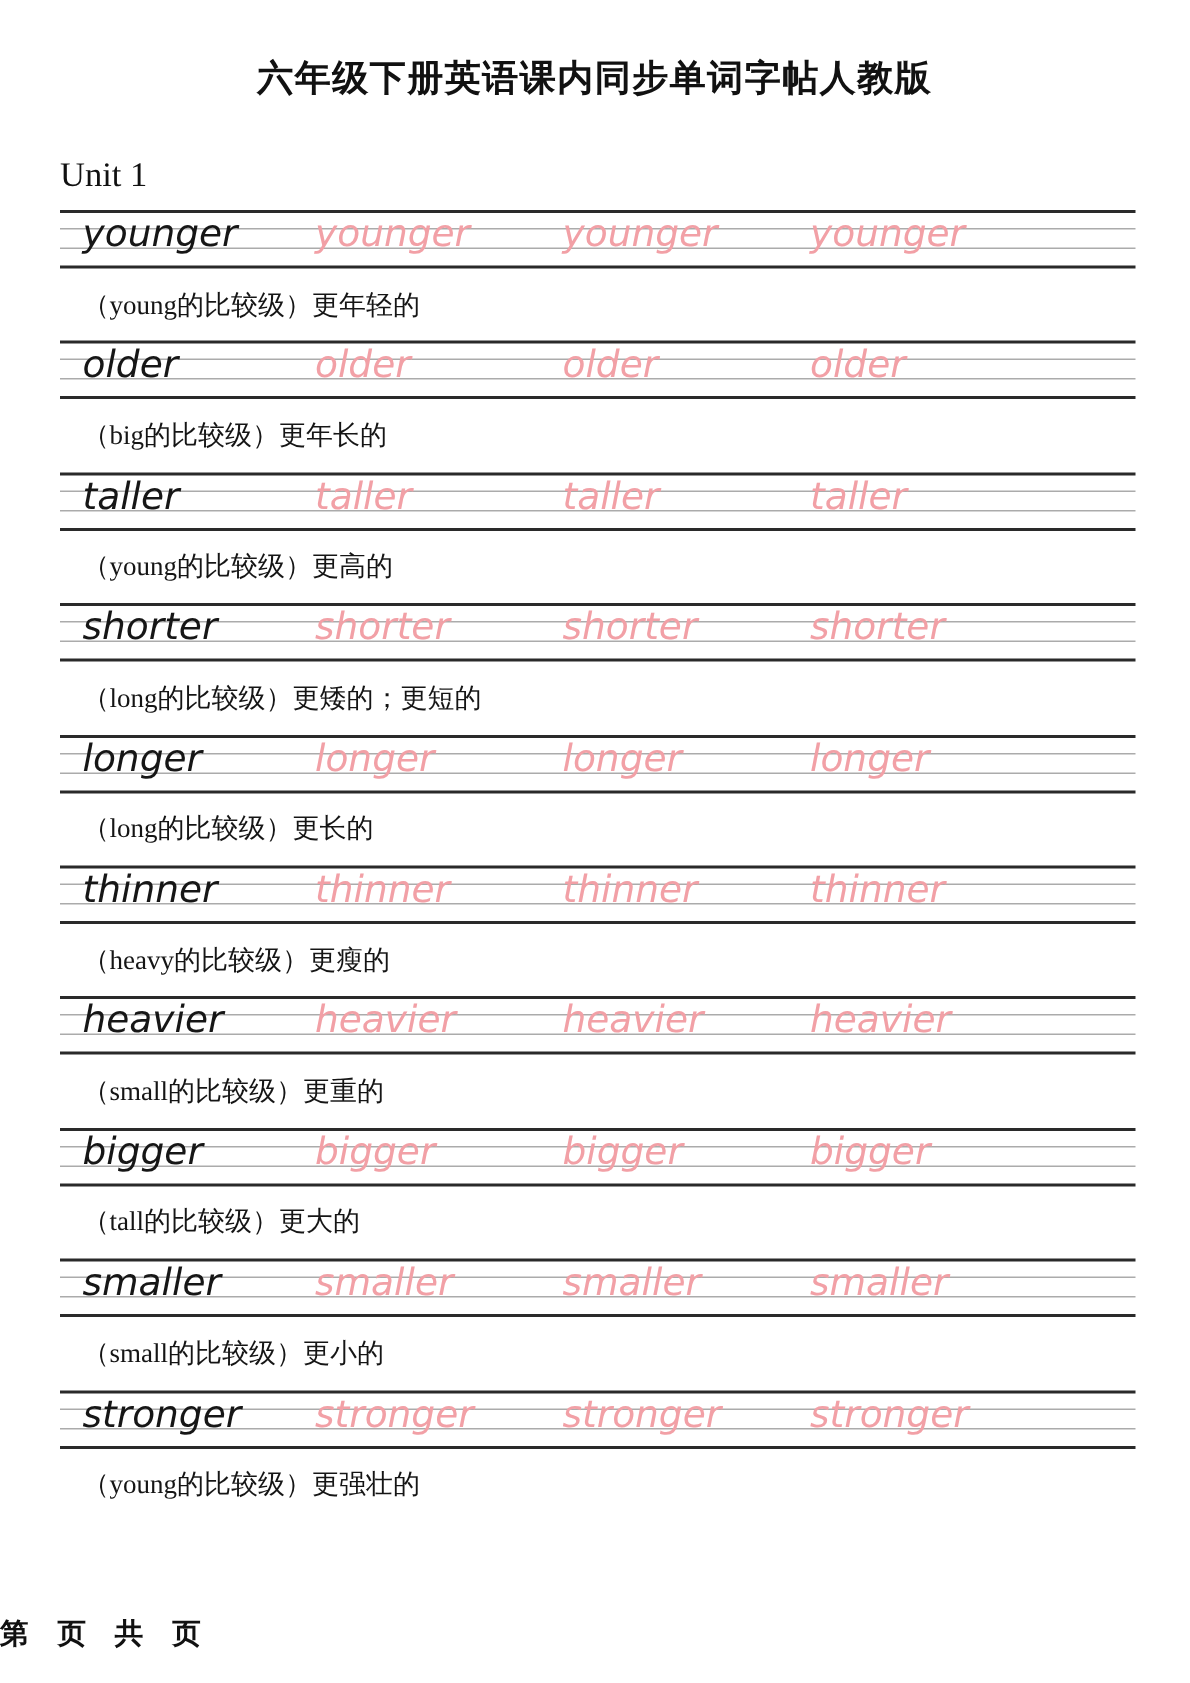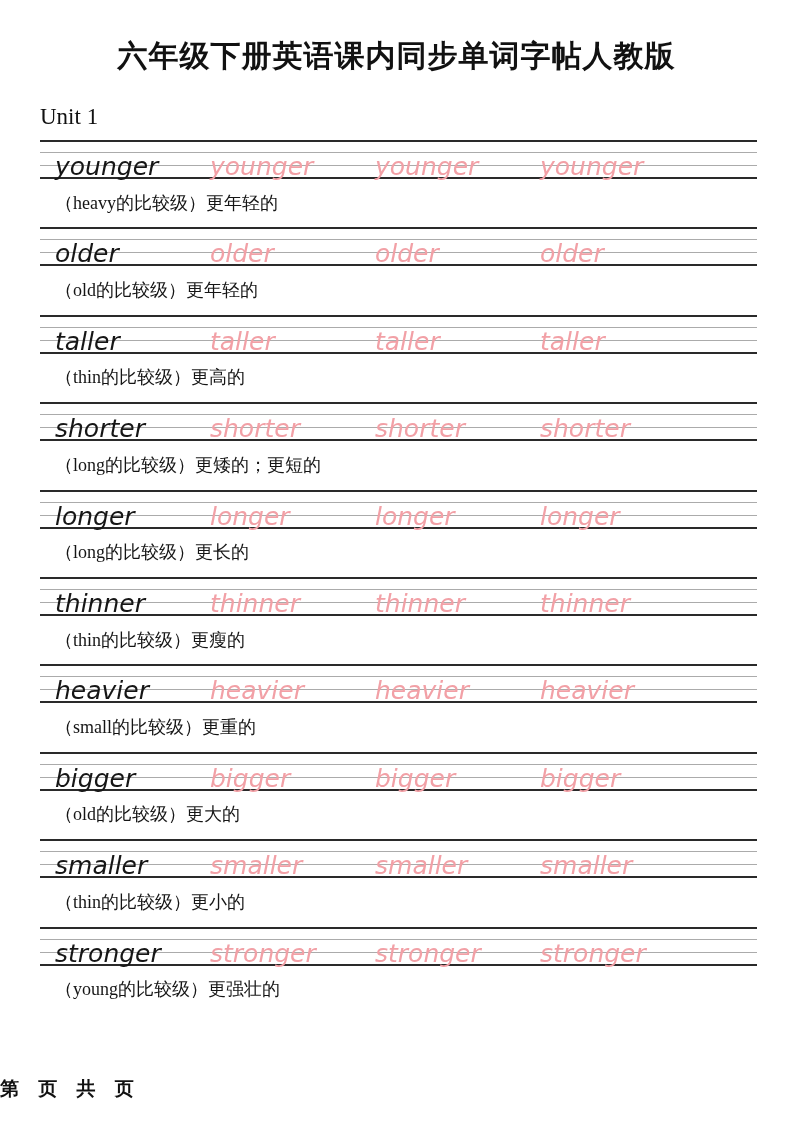--- a/index.html
+++ b/index.html
@@ -11,21 +11,21 @@
     background: #ffffff;
     font-family: "Liberation Sans", sans-serif;
     overflow: hidden;
   }
   .title {
     position: absolute;
     top: 36px;
     left: 0;
     width: 100%;
     text-align: center;
-    font-size: 30px;
+    font-size: 24px;
     font-weight: bold;
     letter-spacing: 1px;
     color: #111111;
     font-family: "Liberation Sans", "DejaVu Sans", sans-serif;
   }
   .unit {
     position: absolute;
     top: 104px;
     left: 40px;
     font-size: 23px;
@@ -54,21 +54,20 @@
   .gl.l3 { top: 25px; border-top: 1px solid var(--guide-light, #ababab); }
   .gl.l4 { top: 37px; border-top: 2px solid var(--guide-dark, #2a2a2a); }
   .word {
     position: absolute;
     top: 0;
     line-height: 31px;
     font-size: 25px;
     font-style: italic;
     font-family: "DejaVu Sans", sans-serif;
     white-space: nowrap;
-    margin-top: 11px;
   }
   .w-black { left: 15px;  color: var(--ink-black, #161616); }
   .w-trace { color: var(--trace-pink, #f2a0a6); }
   .w-trace.p1 { left: 170px; }
   .w-trace.p2 { left: 335px; }
   .w-trace.p3 { left: 500px; }
   .definition {
     height: 49.4px;
     display: flex;
     align-items: center;
@@ -101,49 +100,49 @@
     <div class="practice">
       <div class="gl l1"></div>
       <div class="gl l2"></div>
       <div class="gl l3"></div>
       <div class="gl l4"></div>
       <span class="word w-black">younger</span>
       <span class="word w-trace p1">younger</span>
       <span class="word w-trace p2">younger</span>
       <span class="word w-trace p3">younger</span>
     </div>
-    <div class="definition">（heavy的比较级）更年轻的</div>
+    <div class="definition">（young的比较级）更年轻的</div>
   </div>
 
   <div class="row">
     <div class="practice">
       <div class="gl l1"></div>
       <div class="gl l2"></div>
       <div class="gl l3"></div>
       <div class="gl l4"></div>
       <span class="word w-black">older</span>
       <span class="word w-trace p1">older</span>
       <span class="word w-trace p2">older</span>
       <span class="word w-trace p3">older</span>
     </div>
-    <div class="definition">（old的比较级）更年轻的</div>
+    <div class="definition">（big的比较级）更年长的</div>
   </div>
 
   <div class="row">
     <div class="practice">
       <div class="gl l1"></div>
       <div class="gl l2"></div>
       <div class="gl l3"></div>
       <div class="gl l4"></div>
       <span class="word w-black">taller</span>
       <span class="word w-trace p1">taller</span>
       <span class="word w-trace p2">taller</span>
       <span class="word w-trace p3">taller</span>
     </div>
-    <div class="definition">（thin的比较级）更高的</div>
+    <div class="definition">（young的比较级）更高的</div>
   </div>
 
   <div class="row">
     <div class="practice">
       <div class="gl l1"></div>
       <div class="gl l2"></div>
       <div class="gl l3"></div>
       <div class="gl l4"></div>
       <span class="word w-black">shorter</span>
       <span class="word w-trace p1">shorter</span>
@@ -171,21 +170,21 @@
     <div class="practice">
       <div class="gl l1"></div>
       <div class="gl l2"></div>
       <div class="gl l3"></div>
       <div class="gl l4"></div>
       <span class="word w-black">thinner</span>
       <span class="word w-trace p1">thinner</span>
       <span class="word w-trace p2">thinner</span>
       <span class="word w-trace p3">thinner</span>
     </div>
-    <div class="definition">（thin的比较级）更瘦的</div>
+    <div class="definition">（heavy的比较级）更瘦的</div>
   </div>
 
   <div class="row">
     <div class="practice">
       <div class="gl l1"></div>
       <div class="gl l2"></div>
       <div class="gl l3"></div>
       <div class="gl l4"></div>
       <span class="word w-black">heavier</span>
       <span class="word w-trace p1">heavier</span>
@@ -199,35 +198,35 @@
     <div class="practice">
       <div class="gl l1"></div>
       <div class="gl l2"></div>
       <div class="gl l3"></div>
       <div class="gl l4"></div>
       <span class="word w-black">bigger</span>
       <span class="word w-trace p1">bigger</span>
       <span class="word w-trace p2">bigger</span>
       <span class="word w-trace p3">bigger</span>
     </div>
-    <div class="definition">（old的比较级）更大的</div>
+    <div class="definition">（tall的比较级）更大的</div>
   </div>
 
   <div class="row">
     <div class="practice">
       <div class="gl l1"></div>
       <div class="gl l2"></div>
       <div class="gl l3"></div>
       <div class="gl l4"></div>
       <span class="word w-black">smaller</span>
       <span class="word w-trace p1">smaller</span>
       <span class="word w-trace p2">smaller</span>
       <span class="word w-trace p3">smaller</span>
     </div>
-    <div class="definition">（thin的比较级）更小的</div>
+    <div class="definition">（small的比较级）更小的</div>
   </div>
 
   <div class="row">
     <div class="practice">
       <div class="gl l1"></div>
       <div class="gl l2"></div>
       <div class="gl l3"></div>
       <div class="gl l4"></div>
       <span class="word w-black">stronger</span>
       <span class="word w-trace p1">stronger</span>

